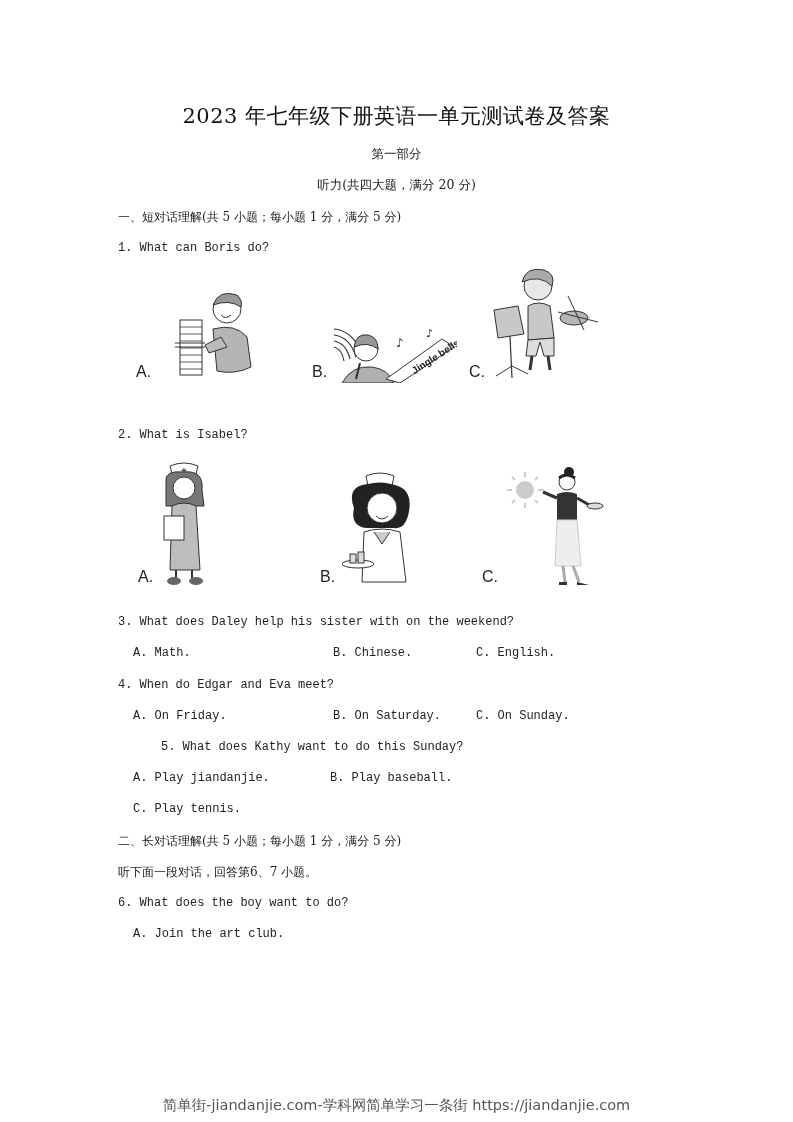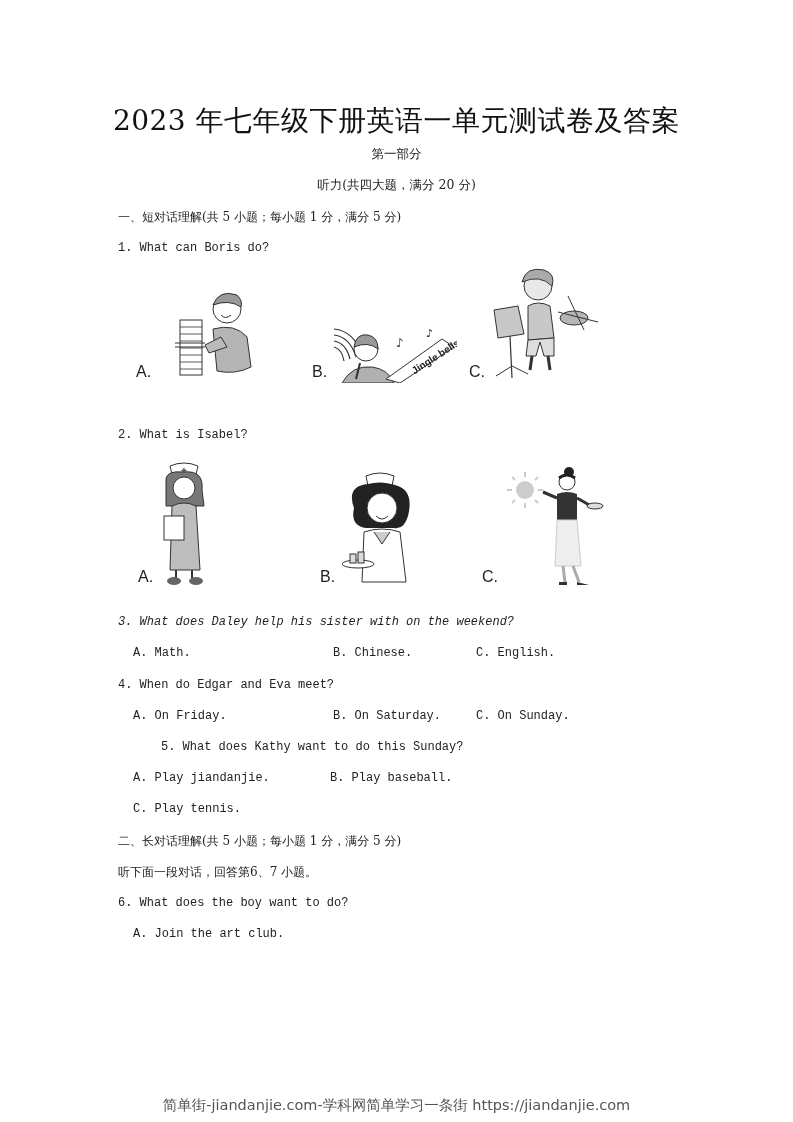--- a/index.html
+++ b/index.html
@@ -1,19 +1,19 @@
 <!DOCTYPE html>
 <html><head>
   <meta charset="utf-8">
   <style>
     * { margin: 0; padding: 0; box-sizing: border-box; }
     html, body { width: 793px; height: 1122px; background: #ffffff; overflow: hidden; }
     body { position: relative; color: #1a1a1a; font-family: "DejaVu Serif", "Liberation Serif", serif; }
     .abs { position: absolute; white-space: nowrap; }
-    .title { top: 102px; left: 0; width: 793px; text-align: center; font-size: 28px; letter-spacing: 0.5px; color: #111; }
+    .title { top: 102px; left: 0; width: 793px; text-align: center; font-size: 21px; letter-spacing: 0.5px; color: #111; }
     .sub { left: 0; width: 793px; text-align: center; font-size: 12.5px; color: #222; }
     .line { font-size: 12px; color: #222; }
     .mono { font-family: "Liberation Mono", "DejaVu Sans Mono", monospace; font-size: 12px; color: #222; }
     .opt-label { font-family: "Liberation Sans", "DejaVu Sans", sans-serif; font-size: 16px; color: #222; }
     .pic { position: absolute; }
     .footer { top: 1069px; left: 0; width: 793px; text-align: center; font-family: "DejaVu Sans", "Liberation Sans", sans-serif; font-size: 14.5px; color: #555; margin-top: 27px; }
   </style>
 </head>
 <body>
 
@@ -140,21 +140,21 @@
     <line x1="72" y1="32" x2="86" y2="40" stroke="#333" stroke-width="3"></line>
     <ellipse cx="90" cy="40" rx="8" ry="3" fill="#ddd" stroke="#333"></ellipse>
     <path d="M52 54 L72 54 L76 100 L50 100 Z" fill="#eee" stroke="#ccc"></path>
     <line x1="58" y1="100" x2="60" y2="116" stroke="#aaa" stroke-width="3"></line>
     <line x1="68" y1="100" x2="74" y2="116" stroke="#aaa" stroke-width="3"></line>
     <path d="M54 116 L62 116 L62 119 L54 119Z" fill="#333"></path>
     <path d="M72 116 L84 119 L72 119Z" fill="#333"></path>
   </svg>
 </div>
 
-<div class="abs mono" style="top:615px; left:118px;font-style:italic;">3.  What does Daley help his sister with on the weekend?</div>
+<div class="abs mono" style="top:615px; left:118px;">3.  What does Daley help his sister with on the weekend?</div>
 <div class="abs mono" style="top:646px; left:133px;">A.  Math.</div>
 <div class="abs mono" style="top:646px; left:333px;">B.  Chinese.</div>
 <div class="abs mono" style="top:646px; left:476px;">C.  English.</div>
 
 <div class="abs mono" style="top:678px; left:118px;">4.  When do Edgar and Eva meet?</div>
 <div class="abs mono" style="top:709px; left:133px;">A.  On Friday.</div>
 <div class="abs mono" style="top:709px; left:333px;">B.  On Saturday.</div>
 <div class="abs mono" style="top:709px; left:476px;">C.  On Sunday.</div>
 
 <div class="abs mono" style="top:740px; left:118px;margin-left:43px;">5.  What does Kathy want to do this Sunday?</div>

